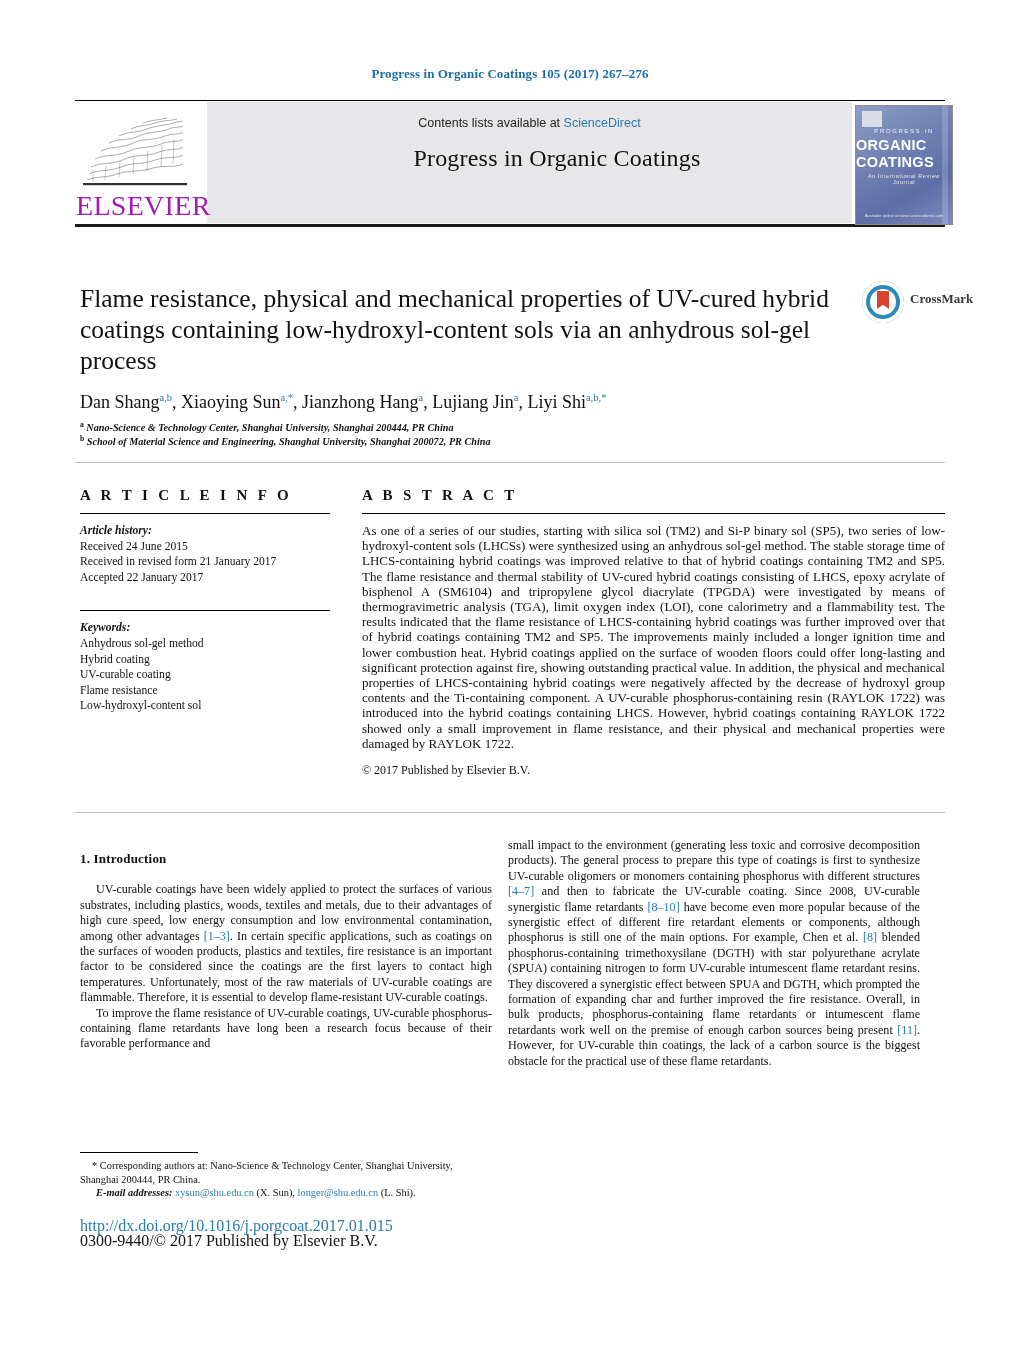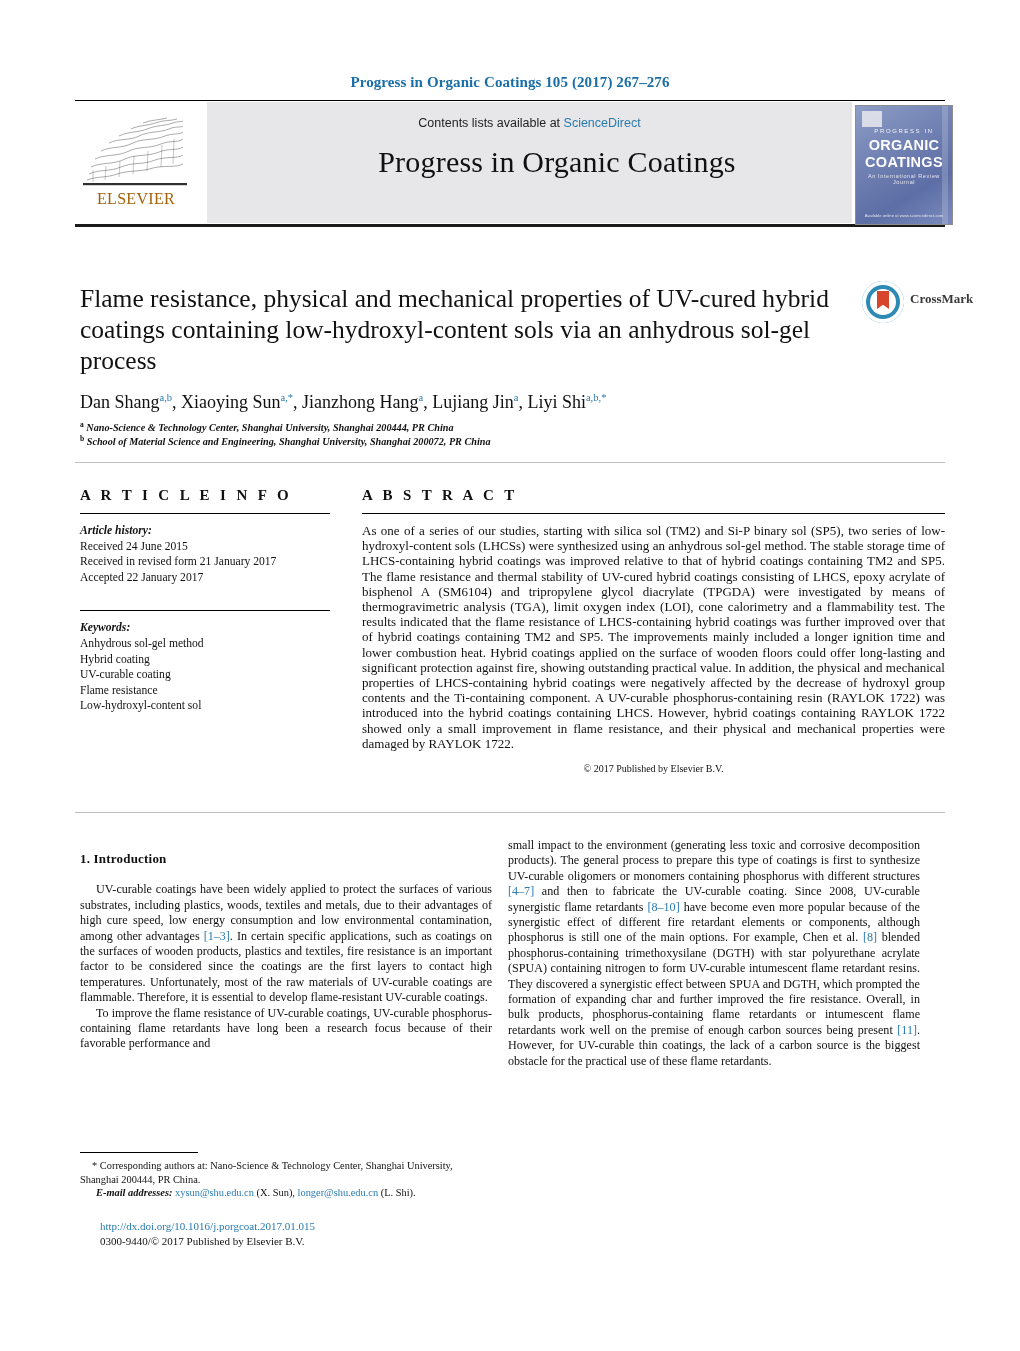--- a/index.html
+++ b/index.html
@@ -22,25 +22,24 @@
     box-sizing: border-box;
   }
 
   
   .running-head {
     position: absolute;
     top: 66px;
     left: 0;
     width: 1020px;
     text-align: center;
-    font-size: 15px;
+    font-size: 13px;
     font-weight: bold;
     color: #1a6ea8;
     letter-spacing: 0.1px;
-    margin-top: 8px;
   }
 
   
   .masthead {
     position: absolute;
     top: 100px;
     left: 75px;
     width: 870px;
     height: 125px;
   }
@@ -78,21 +77,21 @@
   }
   .contents-line .sd {
     color: #2a7ab0;
   }
   .journal-name {
     position: absolute;
     top: 45px;
     left: 132px;
     width: 700px;
     text-align: center;
-    font-size: 30px;
+    font-size: 24px;
     font-family: "Liberation Serif", serif;
     color: #111;
     letter-spacing: 0.2px;
   }
   .homepage-line {
     position: absolute;
     top: 100px;
     left: 132px;
     width: 645px;
     text-align: center;
@@ -121,22 +120,22 @@
     height: 78px;
     overflow: hidden;
   }
   .elsevier-word {
     position: absolute;
     top: 82px;
     left: 1px;
     width: 120px;
     text-align: center;
     font-family: "Liberation Serif", serif;
-    font-size: 16px;
-    color: #a16207;
+    font-size: 28px;
+    color: #a21caf;
     letter-spacing: 0.3px;
   }
 
   
   .cover {
     position: absolute;
     top: 105px;
     left: 855px;
     width: 96px;
     height: 118px;
@@ -154,21 +153,21 @@
     top: 22px; left: 0; width: 100%;
     text-align: center;
     font-family: "Liberation Sans", sans-serif;
     font-size: 6px;
     letter-spacing: 1.6px;
     color: #f2f2f7;
   }
   .cover-title1, .cover-title2 {
     position: absolute;
     left: 0; width: 100%;
-    text-align: center;
+    text-align: left;
     font-family: "Liberation Sans", sans-serif;
     font-weight: bold;
     font-size: 14.5px;
     color: #fdfdfd;
     letter-spacing: 0.3px;
   }
   .cover-title1 { top: 31px; }
   .cover-title2 { top: 48px; }
   .cover-sub {
     position: absolute;
@@ -321,22 +320,22 @@
     width: 583px;
   }
   .abs-body {
     font-size: 13px;
     line-height: 15.2px;
     text-align: justify;
     color: #111;
   }
   .abs-copy {
     margin-top: 12px;
-    text-align: center;
-    font-size: 10px;
+    text-align: left;
+    font-size: 12px;
     color: #111;
   }
 
   
   .rule-body {
     position: absolute;
     left: 75px;
     top: 812px;
     width: 870px;
     height: 1px;
@@ -387,24 +386,23 @@
   }
   .fn-line { text-indent: 12px; }
   .fn-em { font-style: italic; font-weight: bold; }
   .link { color: #2a7ab0; }
 
   .doi-block {
     position: absolute;
     left: 80px;
     top: 1219px;
     width: 460px;
-    font-size: 11px;
+    font-size: 16px;
     line-height: 14.5px;
     color: #111;
-    margin-left: 20px;
   }
   .doi-block .doi { color: #2a7ab0; }
 </style>
 </head>
 <body>
 
 <div class="page">
 
   <div class="running-head">Progress in Organic Coatings 105 (2017) 267–276</div>
 

